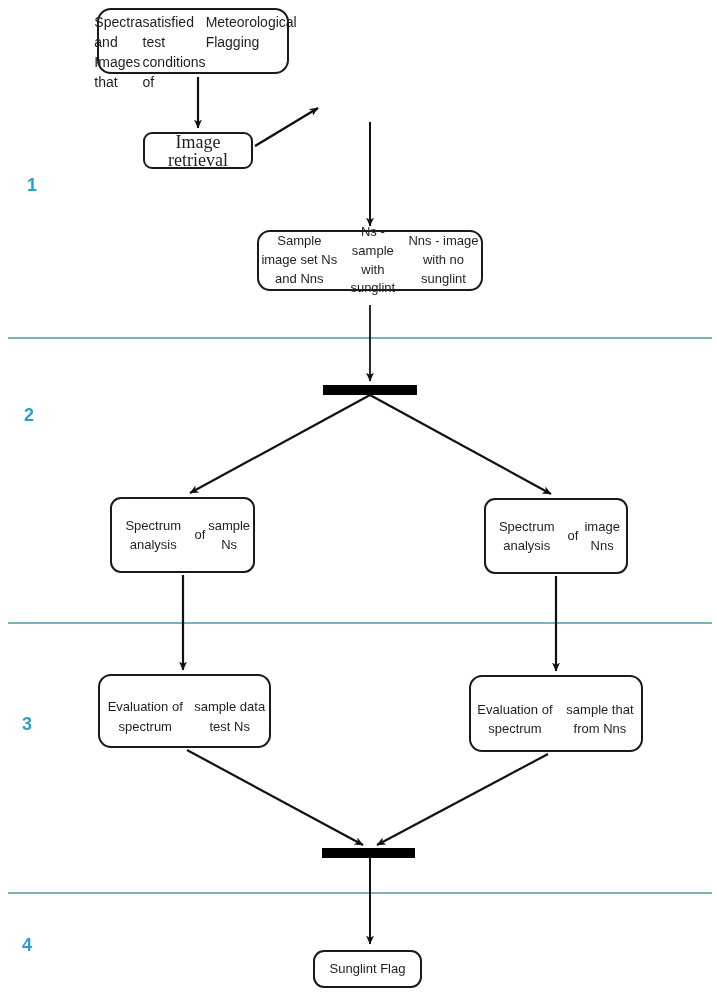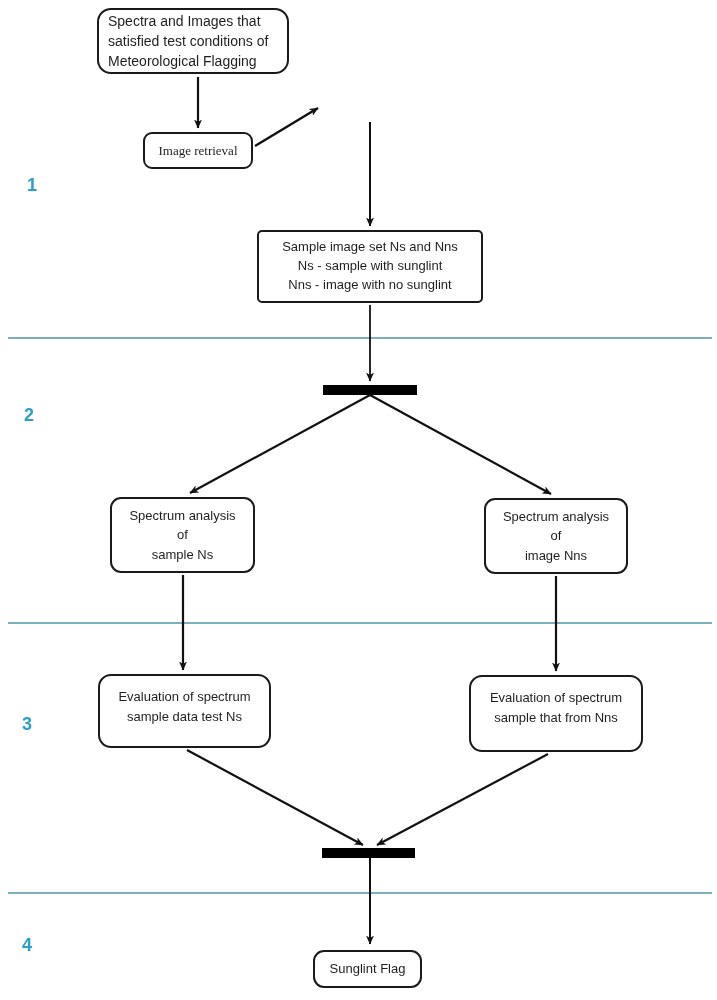--- a/index.html
+++ b/index.html
@@ -16,21 +16,21 @@
     left: 0; top: 0;
     width: 717px; height: 1000px;
     pointer-events: none;
   }
   .node {
     position: absolute;
     background: #ffffff;
     border: 2px solid #1a1a1a;
     border-radius: 11px;
     display: flex;
-    flex-direction: column;
+    flex-direction: row;
     justify-content: center;
     align-items: center;
     text-align: center;
     font-size: 13px;
     line-height: 1.5;
     color: #1f1f1f;
     box-sizing: border-box;
   }
   .node-source {
     left: 97px; top: 8px; width: 192px; height: 66px;
@@ -38,25 +38,25 @@
     align-items: flex-start;
     text-align: left;
     padding: 2px 4px 2px 9px;
     font-size: 14px;
     line-height: 20px;
   }
   .node-image-retrieval {
     left: 143px; top: 132px; width: 110px; height: 37px;
     border-radius: 9px;
     font-family: "Liberation Serif", serif;
-    font-size: 13px;
+    font-size: 18px;
     line-height: 1;
   }
   .node-analyze { left: 323px; top: 60px; width: 94px; height: 60px; border-radius: 12px; }
-  .node-sample  { left: 257px; top: 230px; width: 226px; height: 73px; border-radius: 5px; line-height: 1.45; justify-content: center; }
+  .node-sample  { left: 257px; top: 230px; width: 226px; height: 61px; border-radius: 13px; line-height: 1.45; justify-content: center; }
   .node-spectrum-ns  { left: 110px; top: 497px; width: 145px; height: 76px; }
   .node-spectrum-nns { left: 484px; top: 498px; width: 144px; height: 76px; }
   .node-eval-ns  { left: 98px;  top: 674px; width: 173px; height: 74px; border-radius: 13px; justify-content: flex-start; padding-top: 11px; }
   .node-eval-nns { left: 469px; top: 675px; width: 174px; height: 77px; border-radius: 13px; justify-content: flex-start; padding-top: 11px; }
   .node-sunglint { left: 313px; top: 950px; width: 109px; height: 38px; border-radius: 11px; text-align: right; }
   .stage-label {
     position: absolute;
     color: #2aa0c6;
     font-size: 18px;
     font-weight: bold;

